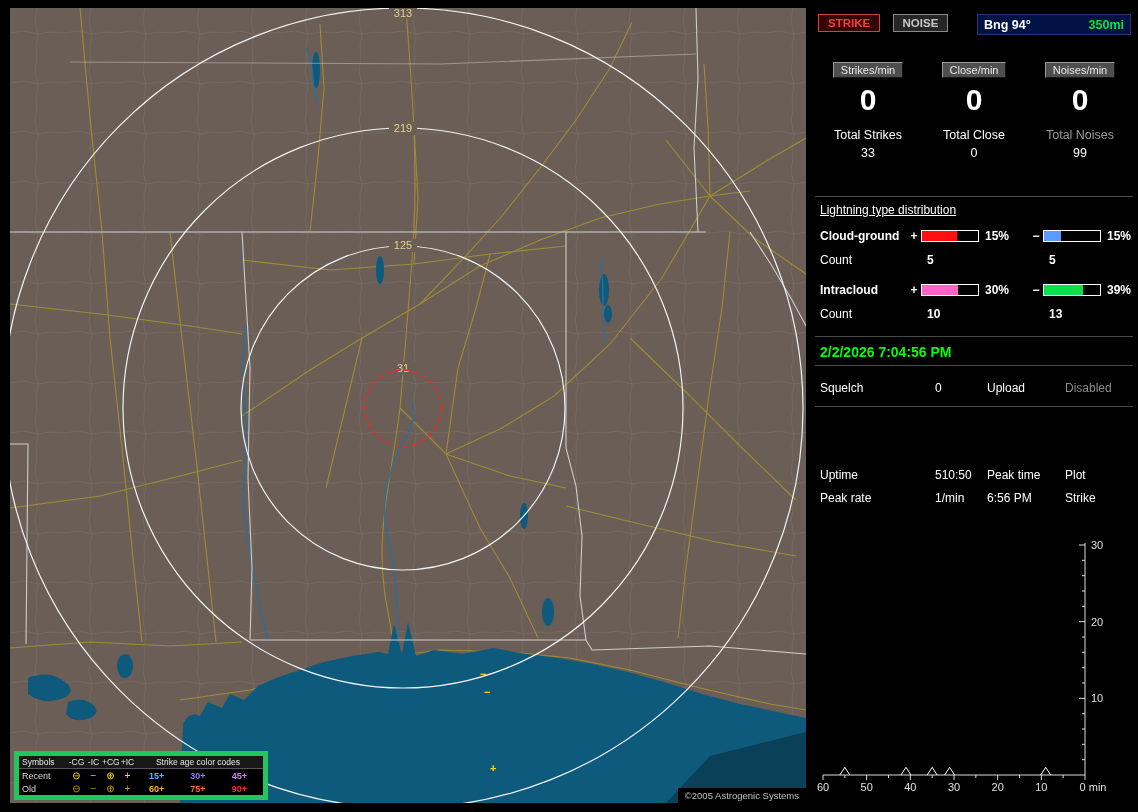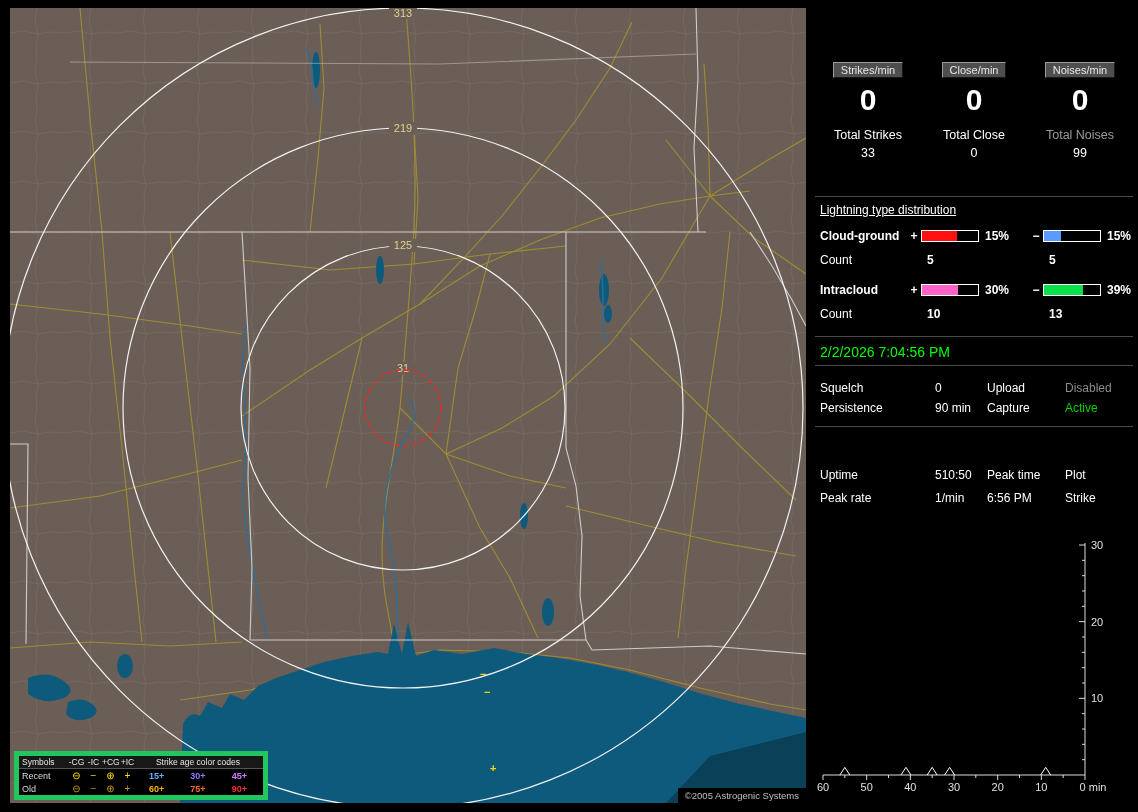--- a/index.html
+++ b/index.html
@@ -60,21 +60,21 @@
   .dist-label{padding-left:5px;font-weight:bold;}
   .sign{text-align:center;font-weight:bold;}
   .bar{width:56px;height:10px;border:1px solid #fff;background:#000;}
   .bar-fill{height:100%;}
   .pct{font-weight:bold;padding-left:4px;}
   .count-label{padding-left:5px;}
   .count-val{font-weight:bold;padding-left:6px;}
   .datetime{
     position:absolute;top:336px;left:0;width:100%;height:30px;line-height:30px;
     border-top:1px solid #4a4a4a;border-bottom:1px solid #4a4a4a;
-    color:#00ff00;font-weight:normal;font-size:14px;padding-left:5px;box-sizing:border-box;
+    color:#00ff00;font-weight:bold;font-size:14px;padding-left:5px;box-sizing:border-box;
   }
   .status{position:absolute;top:372px;left:0;width:100%;padding-top:6px;padding-bottom:8px;border-bottom:1px solid #4a4a4a;}
   .status-row,.stats-row{display:grid;grid-template-columns:115px 52px 78px auto;padding-left:5px;align-items:center;}
   .status-row{height:20px;}
   .stats{position:absolute;top:456px;left:0;width:100%;padding-top:7px;}
   .stats-row{height:23px;}
   .trend-row{display:flex;padding-left:5px;margin-top:7px;}
   .trend-row .trend-value{margin-left:16px;}
   .chart{position:absolute;top:540px;left:0;}
 </style>
@@ -198,20 +198,28 @@
         <span style="color: rgb(255, 45, 45);">90+</span>
       </span>
     </div>
   </div>
 
   <div class="copyright">©2005 Astrogenic Systems</div>
 </div>
 
 <div class="panel">
 
+  <div class="top-row">
+    <span class="btn btn-strike">STRIKE</span>
+    <span class="btn btn-noise">NOISE</span>
+    <span class="bng-box">
+      <span>Bng 94°</span>
+      <span class="bng-range">350mi</span>
+    </span>
+  </div>
 
   <div class="counters">
     <div>
       <span class="counter-btn">Strikes/min</span>
       <div class="counter-value">0</div>
       <div class="total-label">Total Strikes</div>
       <div class="total-value">33</div>
     </div>
     <div>
       <span class="counter-btn">Close/min</span>
@@ -278,26 +286,20 @@
   </div>
 
   <div class="datetime">2/2/2026 7:04:56 PM</div>
 
   <div class="status">
     <div class="status-row">
       <span>Squelch</span>
       <span>0</span>
       <span>Upload</span>
       <span style="color: rgb(140, 140, 140);">Disabled</span>
-    </div>
-    <div class="status-row">
-      <span>Persistence</span>
-      <span>90 min</span>
-      <span>Capture</span>
-      <span style="color: rgb(0, 212, 0);">Active</span>
     </div>
   </div>
 
   <div class="stats">
     <div class="stats-row">
       <span>Uptime</span>
       <span>510:50</span>
       <span>Peak time</span>
       <span>Plot</span>
     </div>

